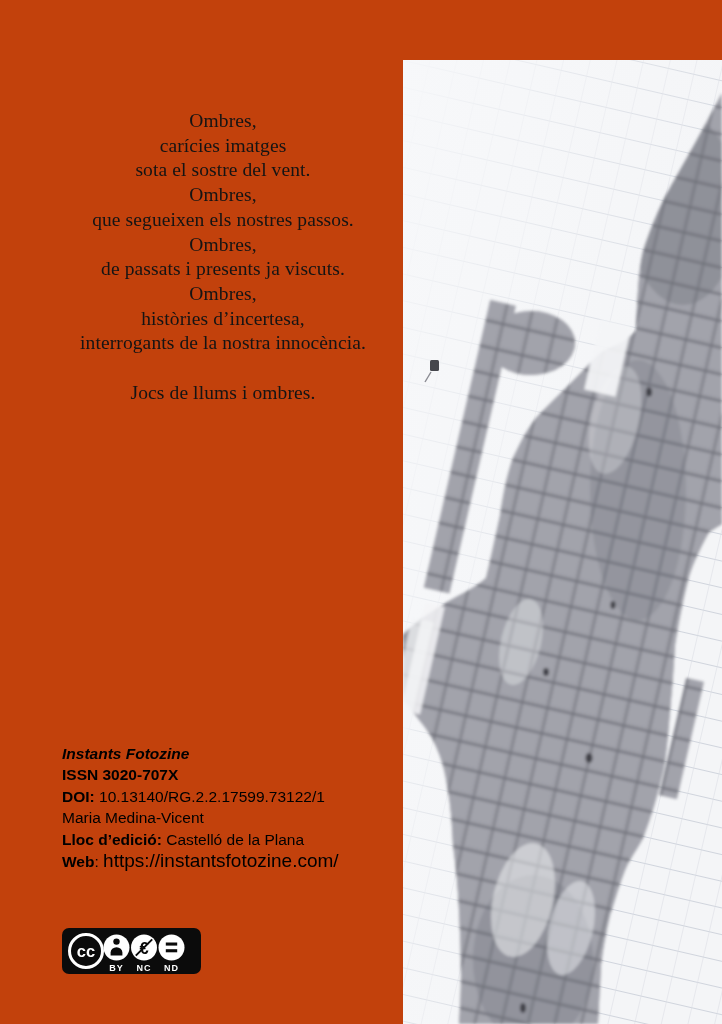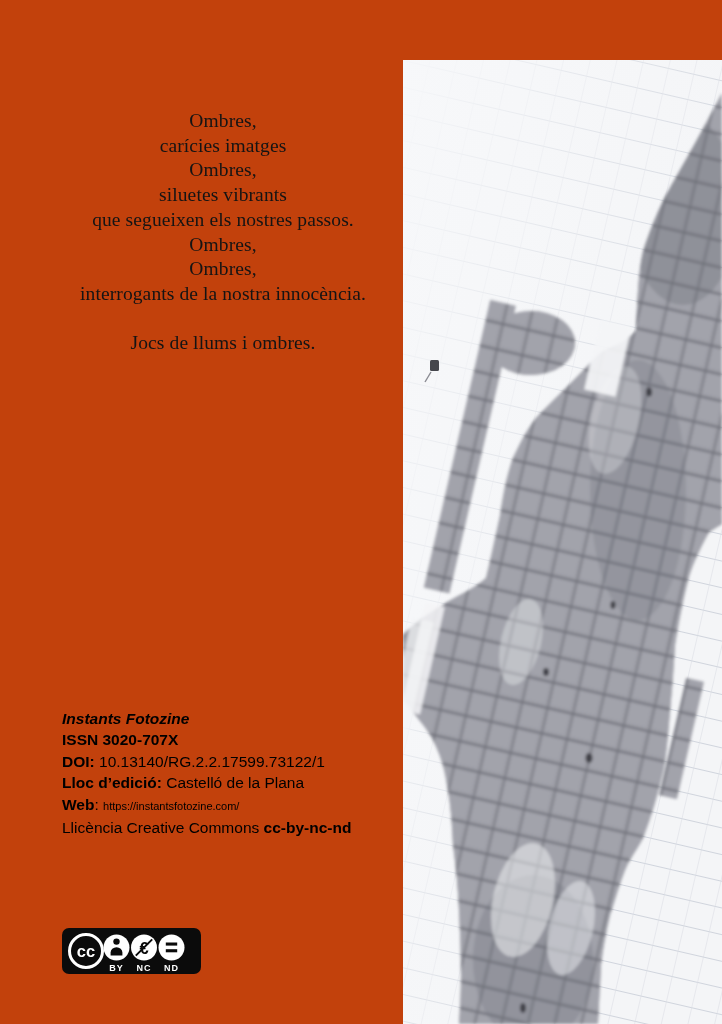--- a/index.html
+++ b/index.html
@@ -11,58 +11,60 @@
   
   .poem{
     position:absolute;left:43px;top:109px;width:360px;
     text-align:center;color:#141414;
     font-family:"Liberation Serif",serif;
     font-size:19.5px;line-height:24.7px;letter-spacing:0.1px;
   }
   .poem .line{min-height:24.7px;}
   
   .colophon{
-    position:absolute;left:62px;top:708px;width:335px;
+    position:absolute;left:62px;top:743px;width:335px;
     color:#000;font-size:15.5px;line-height:21.4px;
   }
   .colophon .b{font-weight:bold;}
   .colophon .i{font-style:italic;}
-  .colophon .url{font-size:11px;}
+  .colophon .url{font-size:19px;}
   
   .badge{position:absolute;left:62px;top:928px;width:139px;height:46px;display:block;}
   .badge text{font-family:"Liberation Sans",sans-serif;}
   .badge .lbl{font-size:9px;font-weight:bold;fill:#fff;letter-spacing:1px;}
   
   .photo{position:absolute;left:403px;top:60px;width:319px;height:964px;display:block;filter:blur(0.4px);}
 </style>
 </head>
 <body>
 
 <div class="page">
 
   <div class="poem">
     <div class="line">Ombres,</div>
     <div class="line">carícies imatges</div>
+    <div class="line">sota el sostre del vent.</div>
     <div class="line">Ombres,</div>
-    <div class="line">siluetes vibrants</div>
     <div class="line">que segueixen els nostres passos.</div>
     <div class="line">Ombres,</div>
+    <div class="line">de passats i presents ja viscuts.</div>
     <div class="line">Ombres,</div>
+    <div class="line">històries d’incertesa,</div>
     <div class="line">interrogants de la nostra innocència.</div>
     <div class="line"></div>
     <div class="line">Jocs de llums i ombres.</div>
   </div>
 
   <div class="colophon">
     <div><span class="b i">Instants Fotozine</span></div>
     <div><span class="b">ISSN 3020-707X</span></div>
     <div><span class="b">DOI:</span> <span>10.13140/RG.2.2.17599.73122/1</span></div>
+    <div><span>Maria Medina-Vicent</span></div>
     <div><span class="b">Lloc d’edició:</span> <span>Castelló de la Plana</span></div>
     <div><span class="b">Web</span><span>:</span> <span class="url">https://instantsfotozine.com/</span></div>
-    <div><span>Llicència Creative Commons</span> <span class="b">cc-by-nc-nd</span></div>
   </div>
 
   <svg class="badge" viewBox="0 0 139 46">
     <rect x="0" y="0" width="139" height="46" rx="7" fill="#0b0b0b"></rect>
     <g>
       <circle cx="24" cy="23" r="16.5" fill="none" stroke="#ffffff" stroke-width="3"></circle>
       <text x="24" y="29" text-anchor="middle" fill="#ffffff" font-size="16.5" font-weight="bold">cc</text>
     </g>
     <g>
       <circle cx="54.5" cy="19.5" r="13" fill="#ffffff"></circle>

